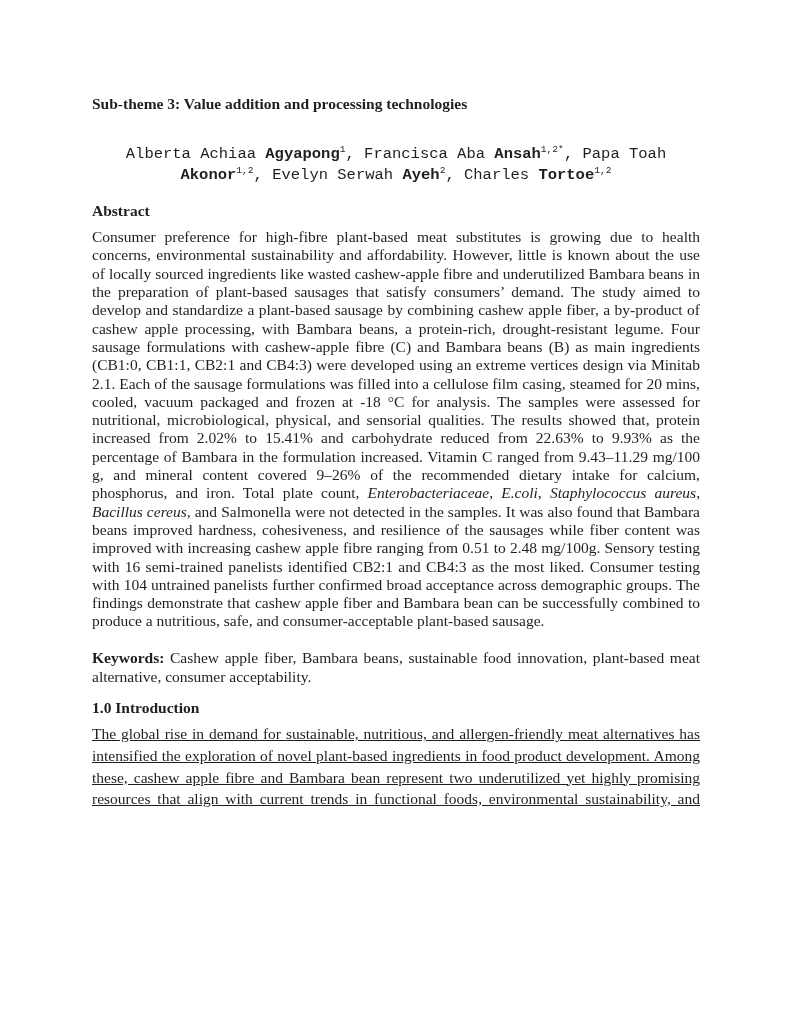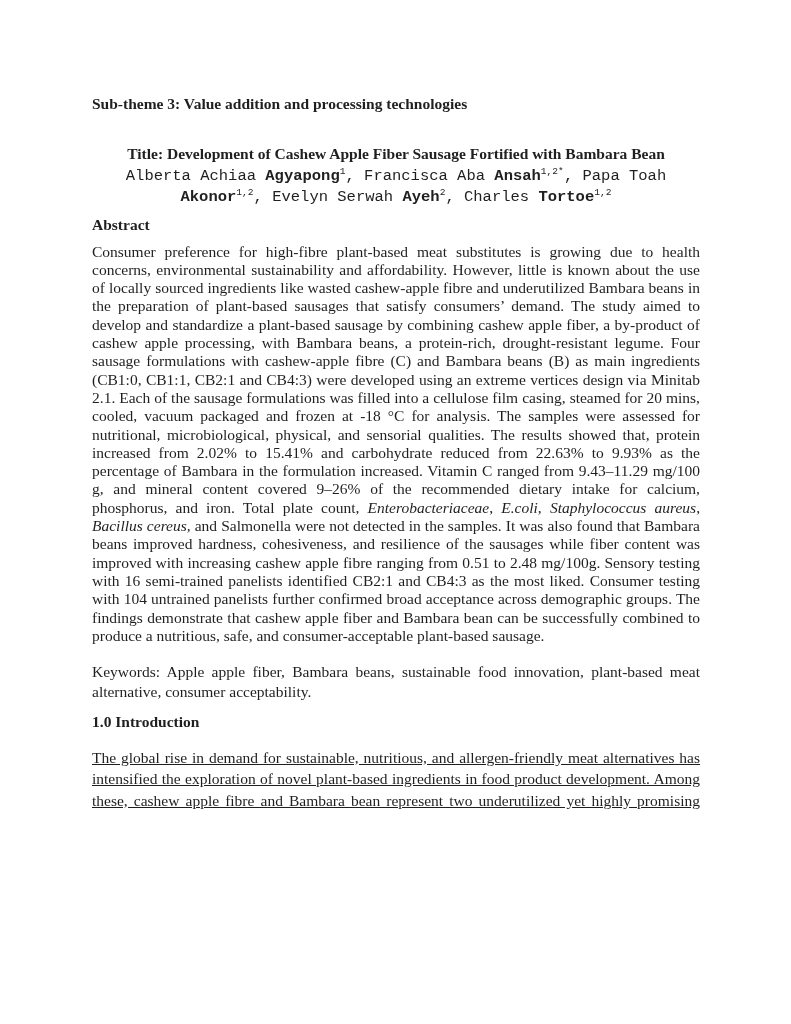--- a/index.html
+++ b/index.html
@@ -41,64 +41,63 @@
     line-height: 21px;
     font-family: Liberation Mono, monospace;
   }
   .affiliation {
     line-height: 20px;
   }
   .section-heading {
     line-height: 1.2;
   }
   .abstract-heading {
-    margin-top: 8px;
+    margin-top: 16px;
     margin-bottom: 8px;
   }
   .abstract-body {
     line-height: 18.3px;
     margin-bottom: 17px;
   }
   .keywords {
     line-height: 19.5px;
     margin-bottom: 12px;
   }
   .intro-heading {
-    margin-bottom: 15px;
+    margin-bottom: 6px;
   }
   .intro-body {
     line-height: 21.6px;
     text-decoration: underline;
   }
   .page-number {
     position: absolute;
     top: 941px;
     right: 96px;
     font-size: 15px;
     color: #1f1f1f;
   }
 </style>
 </head>
 <body>
 
 <div class="page">
 
   <p class="subtheme bold">Sub-theme 3: Value addition and processing technologies</p>
 
-  <p class="title bold center">Title: Development of Cashew Apple Fiber Sausage Fortified with Bambara Bean</p>
 
   <p class="authors center"><span>Alberta Achiaa </span><span style="font-weight: bold;">Agyapong</span><sup>1</sup><span>, Francisca Aba </span><span style="font-weight: bold;">Ansah</span><sup>1,2*</sup><span>, Papa Toah </span><span style="font-weight: bold;">Akonor</span><sup>1,2</sup><span>, Evelyn Serwah </span><span style="font-weight: bold;">Ayeh</span><sup>2</sup><span>, Charles </span><span style="font-weight: bold;">Tortoe</span><sup>1,2</sup></p>
 
 
 
   <p class="section-heading abstract-heading bold">Abstract</p>
 
   <p class="abstract-body justify"><span>Consumer preference for high-fibre plant-based meat substitutes is growing due to health concerns, environmental sustainability and affordability. However, little is known about the use of locally sourced ingredients like wasted cashew-apple fibre and underutilized Bambara beans in the preparation of plant-based sausages that satisfy consumers’ demand. The study aimed to develop and standardize a plant-based sausage by combining cashew apple fiber, a by-product of cashew apple processing, with Bambara beans, a protein-rich, drought-resistant legume. Four sausage formulations with cashew-apple fibre (C) and Bambara beans (B) as main ingredients (CB1:0, CB1:1, CB2:1 and CB4:3) were developed using an extreme vertices design via Minitab 2.1. Each of the sausage formulations was filled into a cellulose film casing, steamed for 20 mins, cooled, vacuum packaged and frozen at -18 °C for analysis. The samples were assessed for nutritional, microbiological, physical, and sensorial qualities. The results showed that, protein increased from 2.02% to 15.41% and carbohydrate reduced from 22.63% to 9.93% as the percentage of Bambara in the formulation increased. Vitamin C ranged from 9.43–11.29 mg/100 g, and mineral content covered 9–26% of the recommended dietary intake for calcium, phosphorus, and iron. Total plate count, </span><span style="font-style: italic;">Enterobacteriaceae</span><span>, </span><span style="font-style: italic;">E.coli</span><span>, </span><span style="font-style: italic;">Staphylococcus aureus</span><span>, </span><span style="font-style: italic;">Bacillus cereus,</span><span> and Salmonella were not detected in the samples. It was also found that Bambara beans improved hardness, cohesiveness, and resilience of the sausages while fiber content was improved with increasing cashew apple fibre ranging from 0.51 to 2.48 mg/100g. Sensory testing with 16 semi-trained panelists identified CB2:1 and CB4:3 as the most liked. Consumer testing with 104 untrained panelists further confirmed broad acceptance across demographic groups. The findings demonstrate that cashew apple fiber and Bambara bean can be successfully combined to produce a nutritious, safe, and consumer-acceptable plant-based sausage.</span></p>
 
-  <p class="keywords justify"><span style="font-weight: normal;">Keywords:</span><span> Apple apple fiber, Bambara beans, sustainable food innovation, plant-based meat alternative, consumer acceptability.</span></p>
+  <p class="keywords justify"><span style="font-weight: bold;">Keywords:</span><span> Cashew apple fiber, Bambara beans, sustainable food innovation, plant-based meat alternative, consumer acceptability.</span></p>
 
   <p class="section-heading intro-heading bold">1.0 Introduction</p>
 
   <p class="intro-body justify">The global rise in demand for sustainable, nutritious, and allergen-friendly meat alternatives has intensified the exploration of novel plant-based ingredients in food product development. Among these, cashew apple fibre and Bambara bean represent two underutilized yet highly promising resources that align with current trends in functional foods, environmental sustainability, and waste valorization.</p>
 
   <div class="page-number">1</div>
 
 </div>
 
 </body></html>

